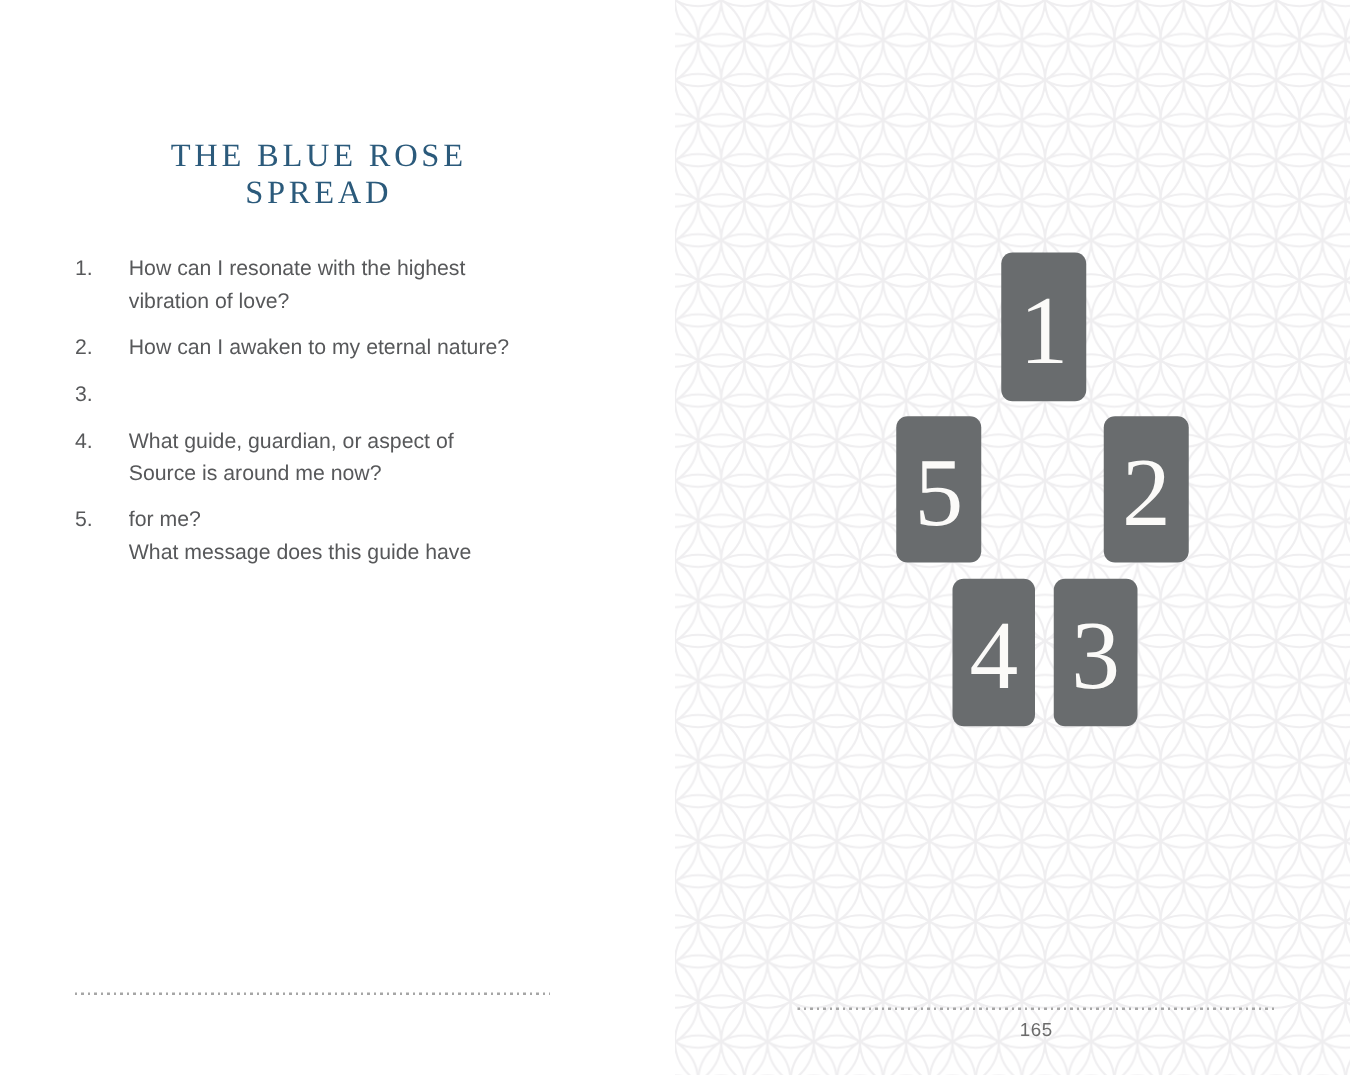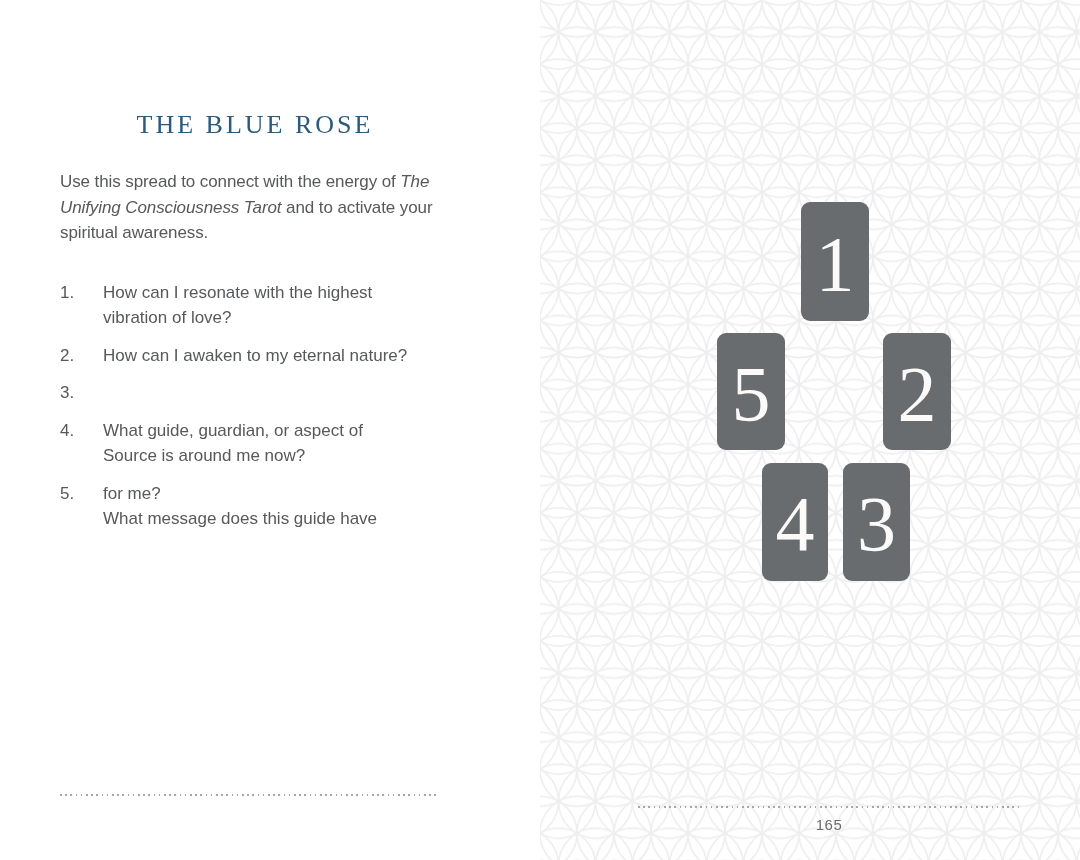--- a/index.html
+++ b/index.html
@@ -120,23 +120,23 @@
 </head>
 <body>
 
 <div class="spread">
 
   <section class="page page-left">
     <div class="content">
 
       <h1 class="title">
         <span class="title-line">THE BLUE ROSE</span>
+        <span class="title-line">SPREAD</span>
       </h1>
 
-      <p class="intro"><span>Use this spread to connect with the energy of </span><em>The Unifying Consciousness Tarot</em><span> and to activate your spiritual awareness.</span></p>
 
       <ol class="questions">
         <li class="q-row">
           <span class="q-num">1.</span>
           <span class="q-text">
             <span class="q-line">How can I resonate with the highest</span>
             <span class="q-line">vibration of love?</span>
           </span>
         </li>
         <li class="q-row">

